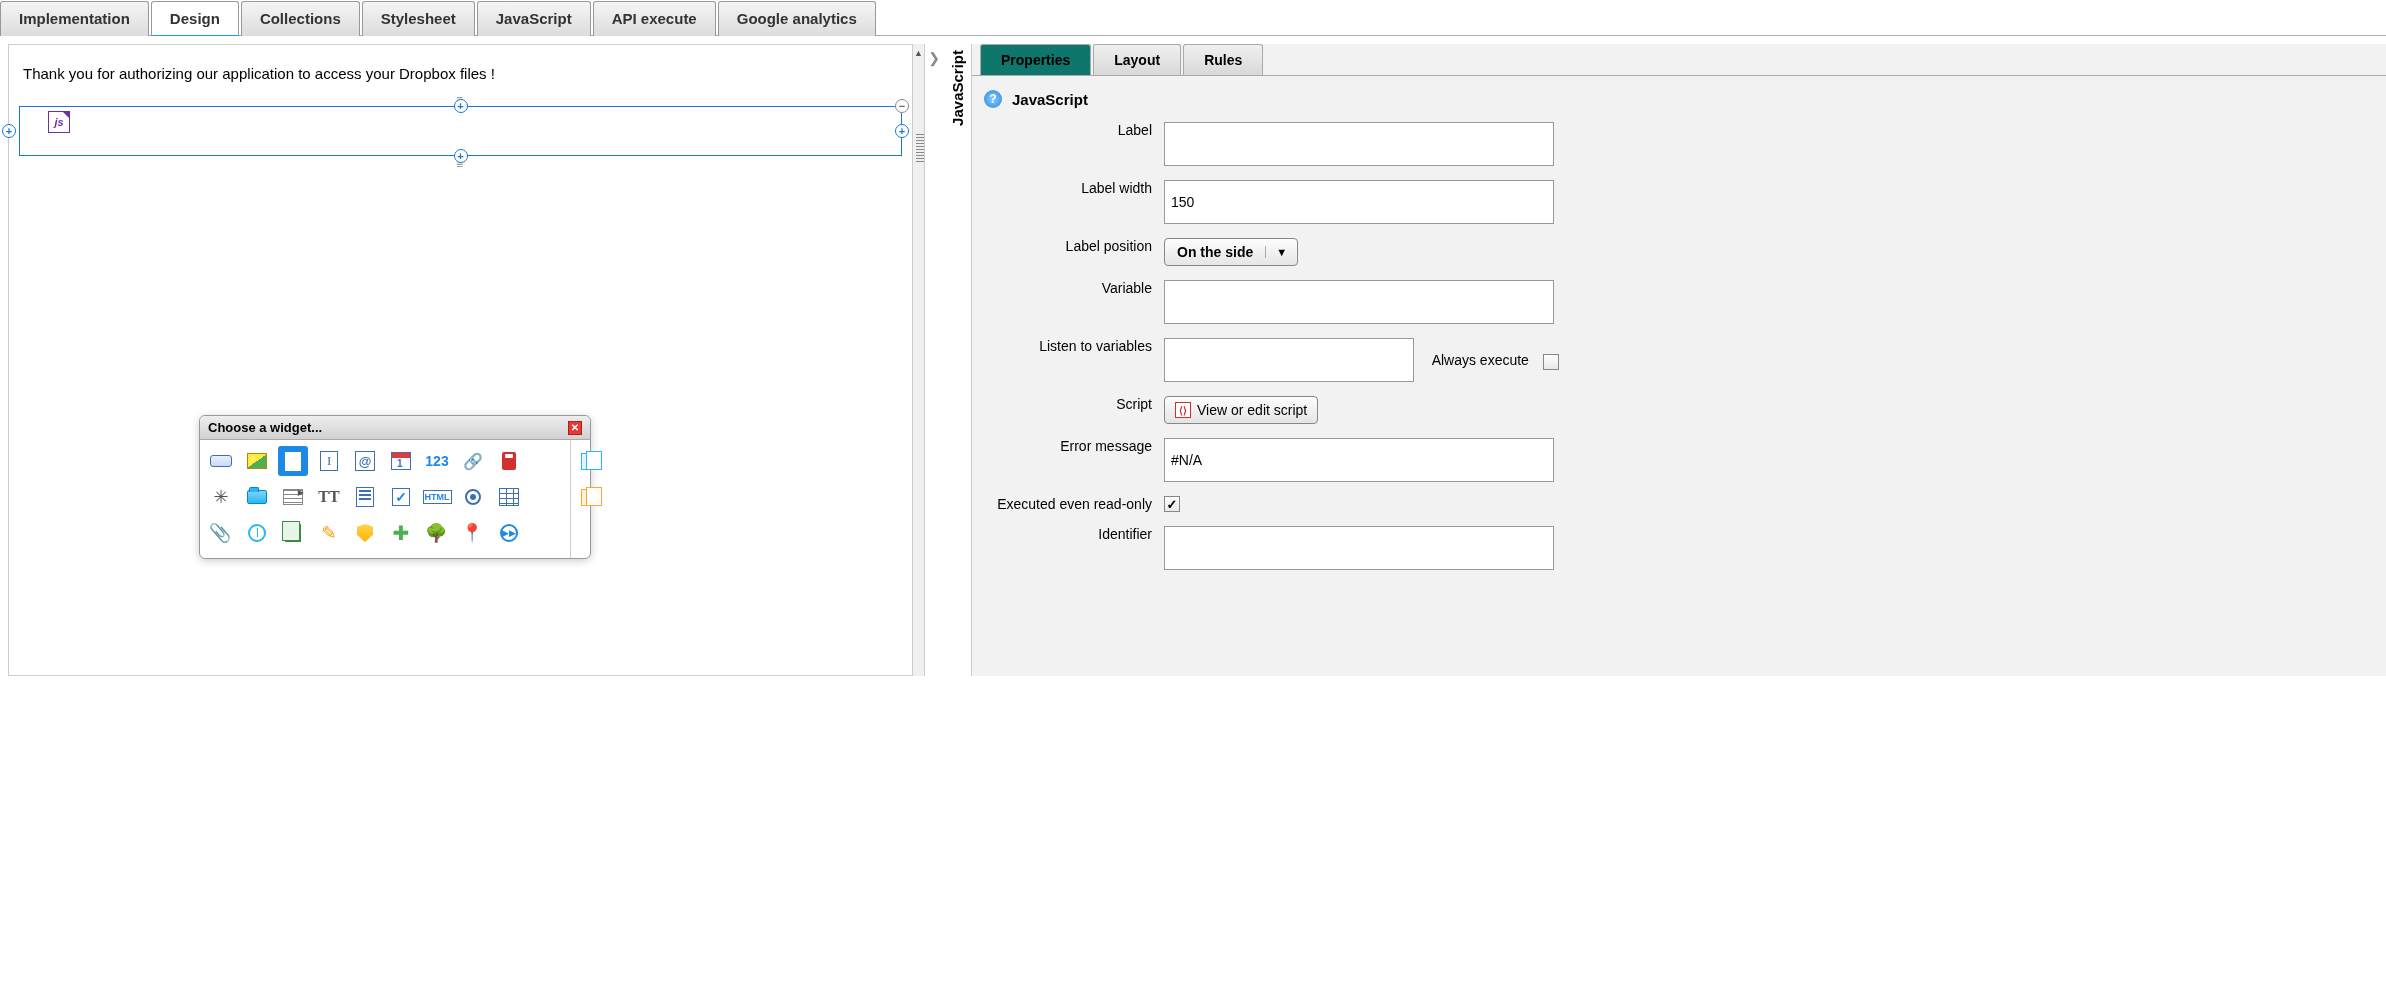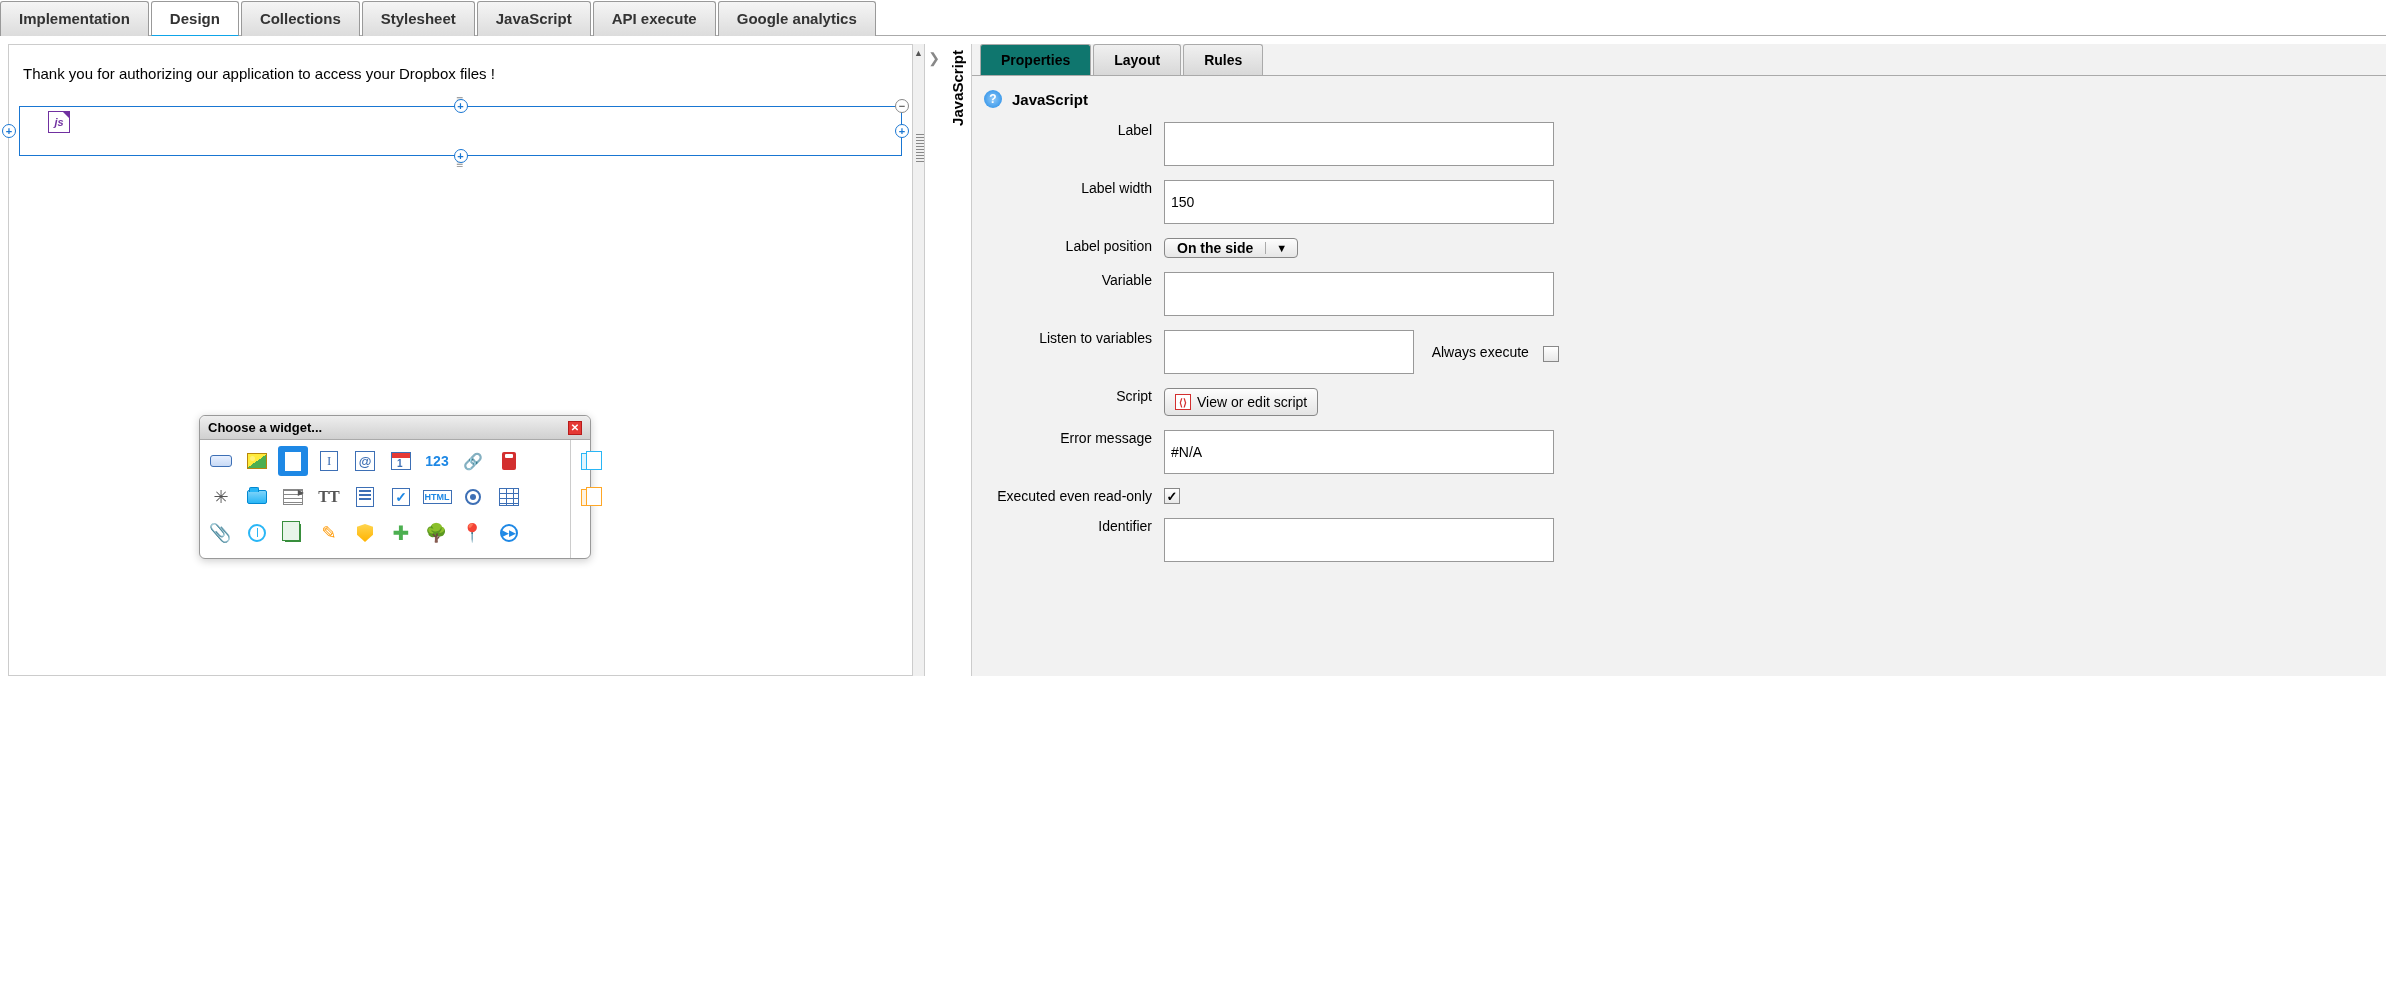--- a/index.html
+++ b/index.html
@@ -116,21 +116,21 @@
 .props-tab.active { background: #0f766e; }
 .props-body { border-top: 1px solid #aaa; padding: 14px 12px; }
 .props-title { display: flex; align-items: center; gap: 10px; margin-bottom: 14px; }
 .help-ico { width: 18px; height: 18px; border-radius: 50%; background: radial-gradient(#90caf9, #1e88e5); color: #fff; display: flex; align-items: center; justify-content: center; font-size: 12px; font-weight: bold; }
 .props-title-text { font-weight: bold; font-size: 15px; }
 .prop-row { display: flex; align-items: flex-start; margin-bottom: 14px; }
 .prop-label { width: 180px; text-align: right; padding-right: 12px; font-size: 14px; }
 .prop-field input[type=text] { height: 44px; border: 1px solid #999; padding: 2px 6px; font-size: 14px; background: #fff; }
 .prop-field .wide { width: 390px; }
 .prop-field .small { width: 250px; }
-.sel-combo { display: inline-flex; align-items: center; border: 1px solid #888; border-radius: 4px; background: linear-gradient(#fdfdfd, #e6e6e6); height: 20px; }
+.sel-combo { display: inline-flex; align-items: center; border: 1px solid #888; border-radius: 4px; background: linear-gradient(#fdfdfd, #e6e6e6); height: 28px; }
 .sel-combo span { padding: 0 12px; font-weight: bold; font-size: 14px; }
 .sel-combo .arrow { border-left: 1px solid #aaa; padding: 0 10px; font-size: 11px; }
 .btn { display: inline-flex; align-items: center; gap: 6px; border: 1px solid #888; border-radius: 4px; background: linear-gradient(#fdfdfd, #e4e4e4); padding: 5px 10px; cursor: pointer; font-size: 14px; }
 .btn-ico { width: 16px; height: 16px; border: 1px solid #d32f2f; background: #fff; display: flex; align-items: center; justify-content: center; color: #d32f2f; font-size: 10px; font-weight: bold; }
 .chk { width: 16px; height: 16px; border: 1px solid #888; background: linear-gradient(#fff, #e8e8e8); display: inline-flex; align-items: center; justify-content: center; }
 .chk.checked::after { content: "✓"; font-size: 13px; font-weight: bold; color: #000; }
 .inline-gap { margin-left: 14px; font-size: 14px; }
 </style>
 </head>
 <body>

